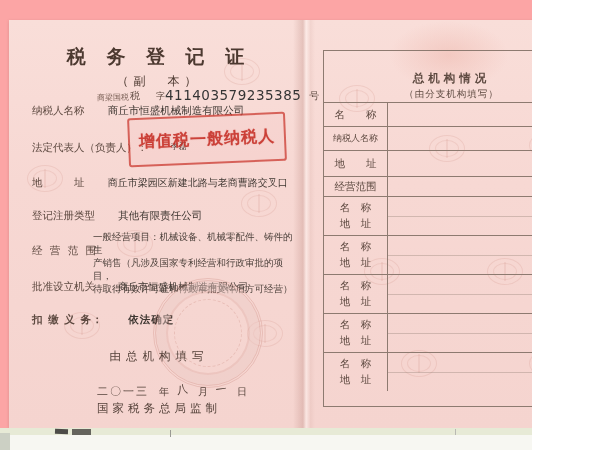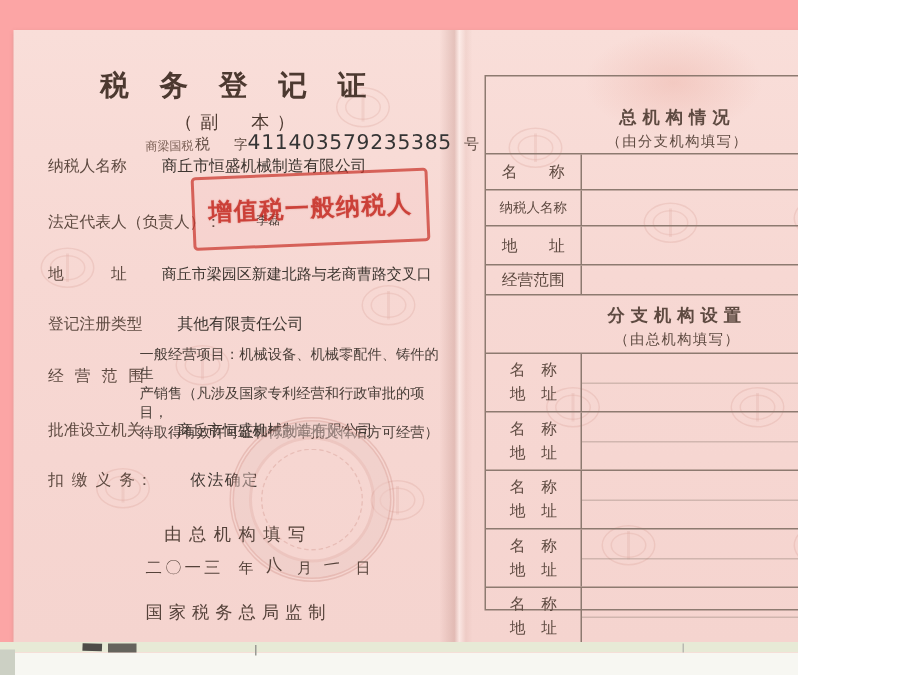--- a/index.html
+++ b/index.html
@@ -39,25 +39,25 @@
   .f1{left:23px;top:84px;}
   .f2{left:23px;top:121px;}
   .f2 .val{font-size:8px;vertical-align:2px;}
   .f3{left:23px;top:156px;}
   .f3 .val{font-size:10px;}
   .f4{left:23px;top:189px;}
   .f5lab{left:23px;top:224px;letter-spacing:2px;}
   .scope{position:absolute;left:84px;top:210px;width:202px;font-size:9.5px;line-height:13px;color:#4a3f39;}
   .f6{left:23px;top:260px;}
   .f6 .val{font-size:10px;}
-  .f7{left:23px;top:293px;letter-spacing:1px;}
+  .f7{left:23px;top:293px;letter-spacing:1px;font-weight:bold;}
   .issuer{position:absolute;left:0;top:329px;width:300px;text-align:center;font-size:11.5px;letter-spacing:5px;color:#50healthy;}
   .issuer,.footerline{color:#55423a;}
   .daterow{position:absolute;left:88px;top:351px;font-size:11px;color:#55423a;display:flex;align-items:baseline;}
-  .daterow .yr{letter-spacing:2px;}
+  .daterow .yr{letter-spacing:2px;margin-top:13px;}
   .daterow .sep{margin:0 8px 0 10px;font-size:10px;}
   .daterow .hand{transform:rotate(-8deg) translateY(-2px);display:inline-block;}
   .footerline{position:absolute;left:0;top:381px;width:300px;text-align:center;font-size:11.5px;letter-spacing:4px;}
   
   .vat{position:absolute;left:119px;top:95px;width:154px;height:45px;border:2.5px solid rgba(201,53,43,.72);
        border-radius:3px;transform:rotate(-2.4deg);display:flex;align-items:center;justify-content:center;
        color:rgba(198,45,36,.8);font-size:16px;font-weight:bold;letter-spacing:1px;white-space:nowrap;
        text-shadow:0 0 1px rgba(198,45,36,.45);background:rgba(230,120,110,.05);}
   
   .tbl{position:absolute;left:314px;top:30px;width:255px;height:355px;border:1px solid #8d7a70;color:#5e4a41;}
@@ -191,24 +191,20 @@
         <div class="vcell"></div>
       </div>
       <div class="trow h25">
         <div class="lcell">地　　址</div>
         <div class="vcell"></div>
       </div>
       <div class="trow h19">
         <div class="lcell">经营范围</div>
         <div class="vcell"></div>
       </div>
-      <div class="trow thead h38">
-        <div class="t1">分支机构设置</div>
-        <div class="t2">（由总机构填写）</div>
-      </div>
 
       <div class="trow pair h38">
         <div class="lcell">
           <div>名　称</div>
           <div>地　址</div>
         </div>
         <div class="vcell">
             <div class="half"></div>
             <div class="half"></div>
           </div>

